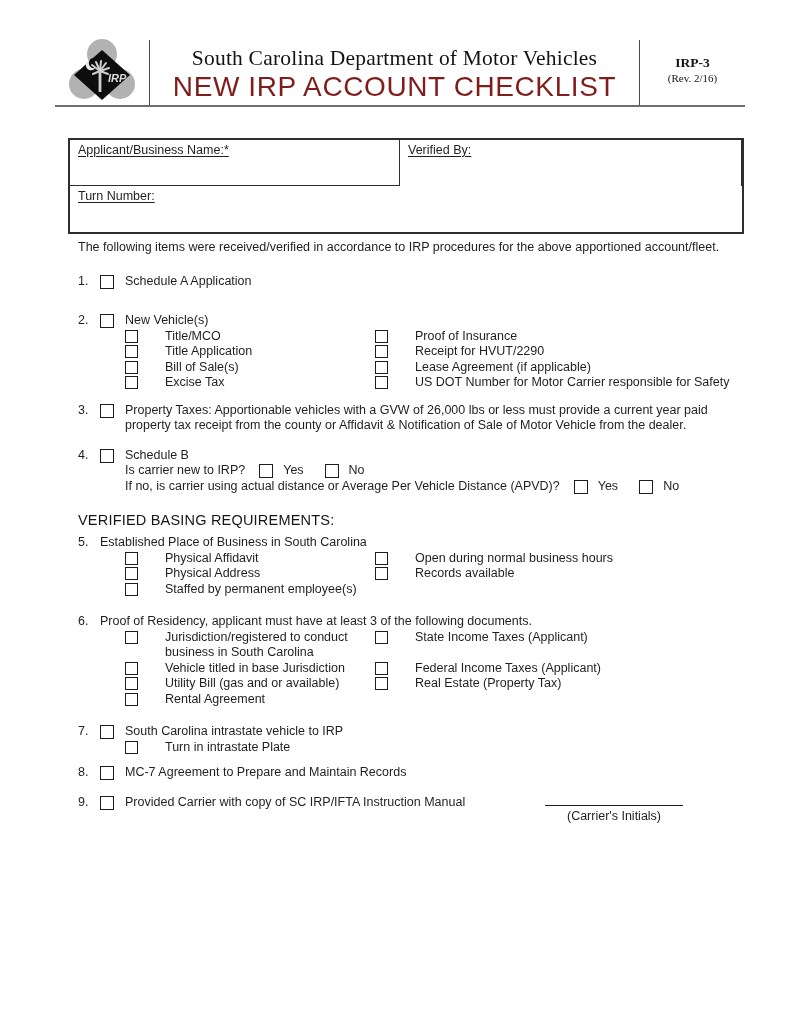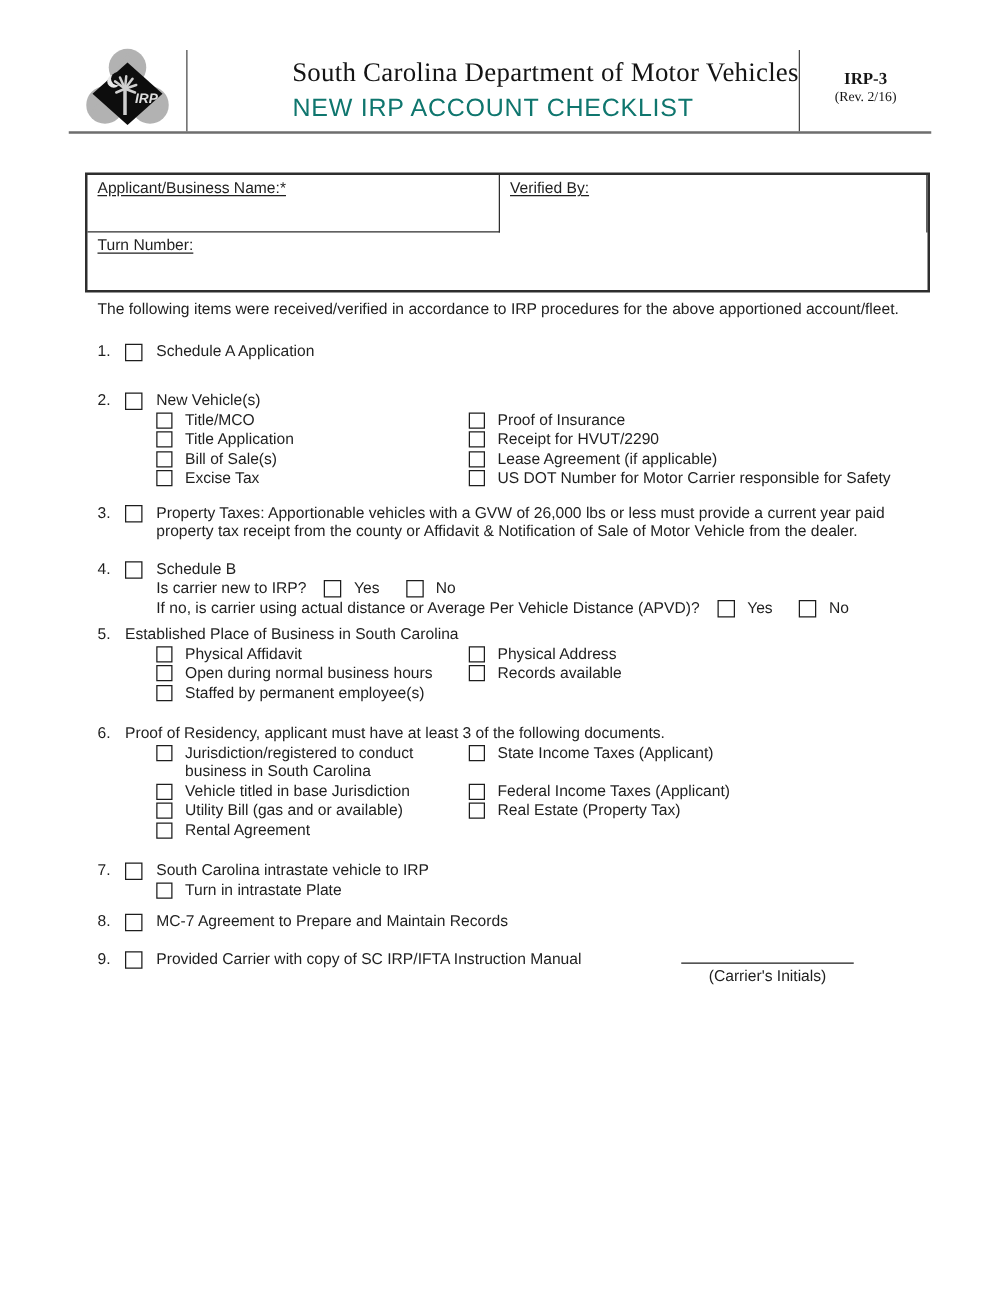--- a/index.html
+++ b/index.html
@@ -12,22 +12,22 @@
 
   
   .header {
     position:absolute; left:55px; top:40px; width:690px; height:67px;
     display:flex; border-bottom:2.5px solid #6e6e6e;
   }
   .logo-cell { width:95px; display:flex; align-items:center; justify-content:center;
                border-right:1.5px solid #4a4a4a; }
   .title-cell { width:490px; text-align:center; border-right:1.5px solid #4a4a4a; padding-top:5px; }
   .agency-title { font-family:"Liberation Serif", serif; font-size:21.5px; line-height:26px;
-                  letter-spacing:0.2px; color:#141414;text-align:right; }
-  .form-title { font-size:20px; line-height:28px; letter-spacing:0.6px; color:#0f766e; margin-top:2px; }
+                  letter-spacing:0.2px; color:#141414; }
+  .form-title { font-size:28px; line-height:28px; letter-spacing:0.6px; color:#7f1d1d; margin-top:2px; }
   .formnum-cell { flex:1; text-align:center; padding-top:15px; font-family:"Liberation Serif", serif; }
   .form-number { font-size:13.5px; font-weight:bold; color:#141414; line-height:16px; }
   .form-rev { font-size:11px; color:#141414; line-height:14px; }
 
   
   .info-table {
     position:absolute; left:68px; top:138px; width:676px; height:96px;
     border:2px solid #2e2e2e; display:grid;
     grid-template-columns:330px 1fr; grid-template-rows:1fr 1fr;
   }
@@ -41,21 +41,21 @@
   .intro { width:660px; }
 
   .item { display:flex; align-items:flex-start; }
   .num { width:22px; flex:none; }
   .cb { width:14px; height:14px; border:1.5px solid #1d1d1d; background:#fff; flex:none; margin-top:1px; }
   .cbs { width:13px; height:13px; border:1.5px solid #1d1d1d; background:#fff; flex:none; margin-top:1px; }
   .item-label { margin-left:11px; }
   .item-label.no-cb { margin-left:0; }
 
   .subgrid { margin-left:47px; display:grid; grid-template-columns:250px auto; align-items:start; }
-  .subcell { display:flex; align-items:flex-start; }
+  .subcell { display:flex; align-items:flex-start;gap:17px; }
   .subcell .sub-label { margin-left:10px; }
   .subcell.wrap2 .sub-label { width:205px; }
 
   .inline-q { margin-left:47px; display:flex; align-items:flex-start; }
   .inline-q .cb { margin-left:14px; }
   .inline-q .cb + span { margin-left:10px; }
   .inline-q .cb.second { margin-left:21px; }
 
   .section-header { font-size:14.5px; line-height:17px; letter-spacing:0.2px; color:#161616; }
 
@@ -204,37 +204,38 @@
       <span>No</span>
     </div>
     <div class="inline-q">
       <span>If no, is carrier using actual distance or Average Per Vehicle Distance (APVD)?</span>
       <span class="cb"></span>
       <span>Yes</span>
       <span class="cb second"></span>
       <span>No</span>
     </div>
 
+    <div class="section-header mt-sech">VERIFIED BASING REQUIREMENTS:</div>
 
     <div class="item mt-item5">
       <span class="num">5.</span>
       <span class="item-label no-cb">Established Place of Business in South Carolina</span>
     </div>
     <div class="subgrid">
       <div class="subcell">
         <span class="cbs"></span>
         <span class="sub-label">Physical Affidavit</span>
       </div>
       <div class="subcell">
         <span class="cbs"></span>
+        <span class="sub-label">Open during normal business hours</span>
+      </div>
+      <div class="subcell">
+        <span class="cbs"></span>
         <span class="sub-label">Physical Address</span>
-      </div>
-      <div class="subcell">
-        <span class="cbs"></span>
-        <span class="sub-label">Open during normal business hours</span>
       </div>
       <div class="subcell">
         <span class="cbs"></span>
         <span class="sub-label">Records available</span>
       </div>
       <div class="subcell">
         <span class="cbs"></span>
         <span class="sub-label">Staffed by permanent employee(s)</span>
       </div>
       <div class="subcell"></div>

